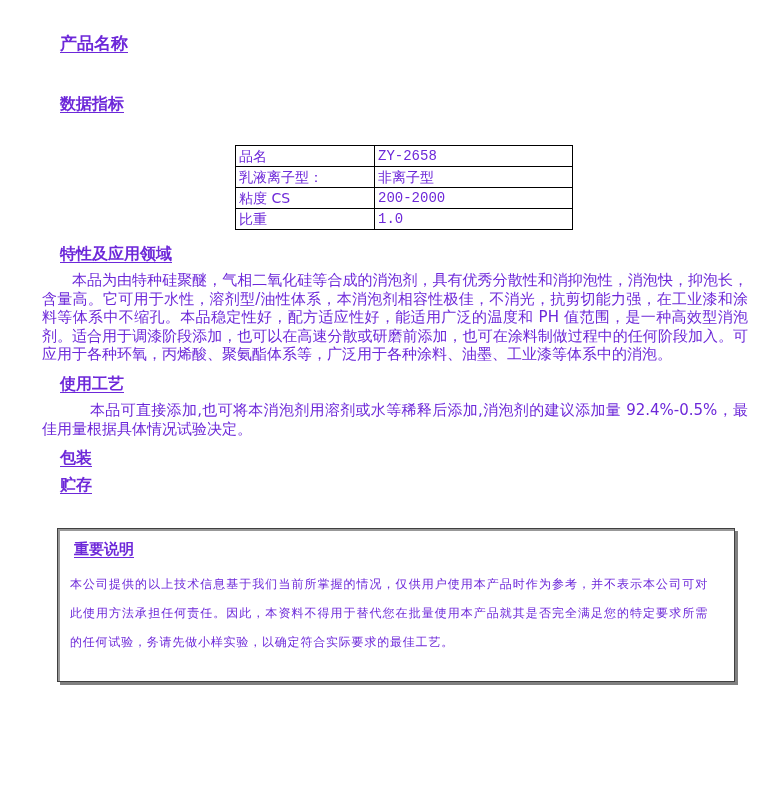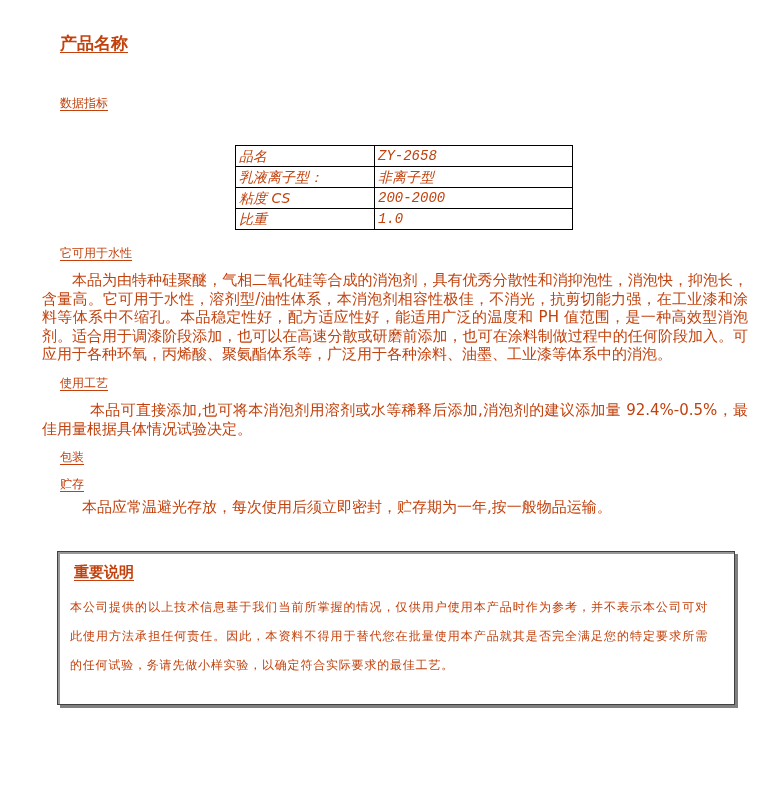--- a/index.html
+++ b/index.html
@@ -1,21 +1,21 @@
 <!DOCTYPE html>
 <html><head>
 <meta charset="utf-8">
 <style>
   html,body { margin:0; padding:0; background:#ffffff; }
   .page {
     position:relative;
     width:781px; height:791px;
     box-sizing:border-box;
     background:#ffffff;
-    color:#c2410c;
+    color:#6d28d9;
     font-family:"DejaVu Sans","Liberation Sans",sans-serif;
     overflow:hidden;
   }
   .title-row {
     padding-top:32px;
     margin-left:60px;
     display:flex;
     align-items:flex-end;
     white-space:nowrap;
   }
@@ -28,22 +28,22 @@
   }
   .doc-title {
     margin-left:30px;
     font-size:23px;
     font-weight:bold;
     line-height:26px;
   }
   .title-code { letter-spacing:1px; margin-right:6px; }
 
   h2.sec {
-    font-size:12px;
-    font-weight:normal;
+    font-size:16px;
+    font-weight:bold;
     text-decoration:underline;
     text-underline-offset:3px;
     margin:0 0 0 60px;
     line-height:19px;
   }
   #h-spec     { margin-top:37px; }
   #h-features { margin-top:14px; }
   #h-usage    { margin-top:10px; }
   #h-pack     { margin-top:10px; }
   #h-storage  { margin-top:8px;  }
@@ -55,21 +55,20 @@
     width:332px;
   }
   table.spec td {
     border:1px solid #000000;
     height:20px;
     padding:0 0 0 3px;
     font-size:14px;
     line-height:20px;
     overflow:hidden;
     white-space:nowrap;
-    font-style:italic;
   }
   table.spec td.c1 { width:135px; }
   table.spec td.c2 { width:194px; }
   .mono { font-family:"Liberation Mono","DejaVu Sans Mono",monospace; }
 
   p.body {
     margin:8px 33px 0 42px;
     font-size:15px;
     line-height:18.6px;
     text-align:justify;
@@ -134,29 +133,28 @@
         <td class="c1">粘度 CS</td>
         <td class="c2 mono">200-2000</td>
       </tr>
       <tr>
         <td class="c1">比重</td>
         <td class="c2 mono">1.0</td>
       </tr>
     </tbody>
   </table>
 
-  <h2 class="sec" id="h-features">它可用于水性</h2>
+  <h2 class="sec" id="h-features">特性及应用领域</h2>
   <p class="body" id="p-features">本品为由特种硅聚醚，气相二氧化硅等合成的消泡剂，具有优秀分散性和消抑泡性，消泡快，抑泡长，含量高。它可用于水性，溶剂型/油性体系，本消泡剂相容性极佳，不消光，抗剪切能力强，在工业漆和涂料等体系中不缩孔。本品稳定性好，配方适应性好，能适用广泛的温度和 PH 值范围，是一种高效型消泡剂。适合用于调漆阶段添加，也可以在高速分散或研磨前添加，也可在涂料制做过程中的任何阶段加入。可应用于各种环氧，丙烯酸、聚氨酯体系等，广泛用于各种涂料、油墨、工业漆等体系中的消泡。</p>
 
   <h2 class="sec" id="h-usage">使用工艺</h2>
   <p class="body" id="p-usage">本品可直接添加,也可将本消泡剂用溶剂或水等稀释后添加,消泡剂的建议添加量 92.4%-0.5%，最佳用量根据具体情况试验决定。</p>
 
   <h2 class="sec" id="h-pack">包装</h2>
 
   <h2 class="sec" id="h-storage">贮存</h2>
-  <p class="single" id="p-storage">本品应常温避光存放，每次使用后须立即密封，贮存期为一年,按一般物品运输。</p>
 
   <div class="notice-box">
     <div class="notice-heading">重要说明</div>
     <p class="notice-body">本公司提供的以上技术信息基于我们当前所掌握的情况，仅供用户使用本产品时作为参考，并不表示本公司可对此使用方法承担任何责任。因此，本资料不得用于替代您在批量使用本产品就其是否完全满足您的特定要求所需的任何试验，务请先做小样实验，以确定符合实际要求的最佳工艺。</p>
   </div>
 
 </div>
 
 </body></html>

